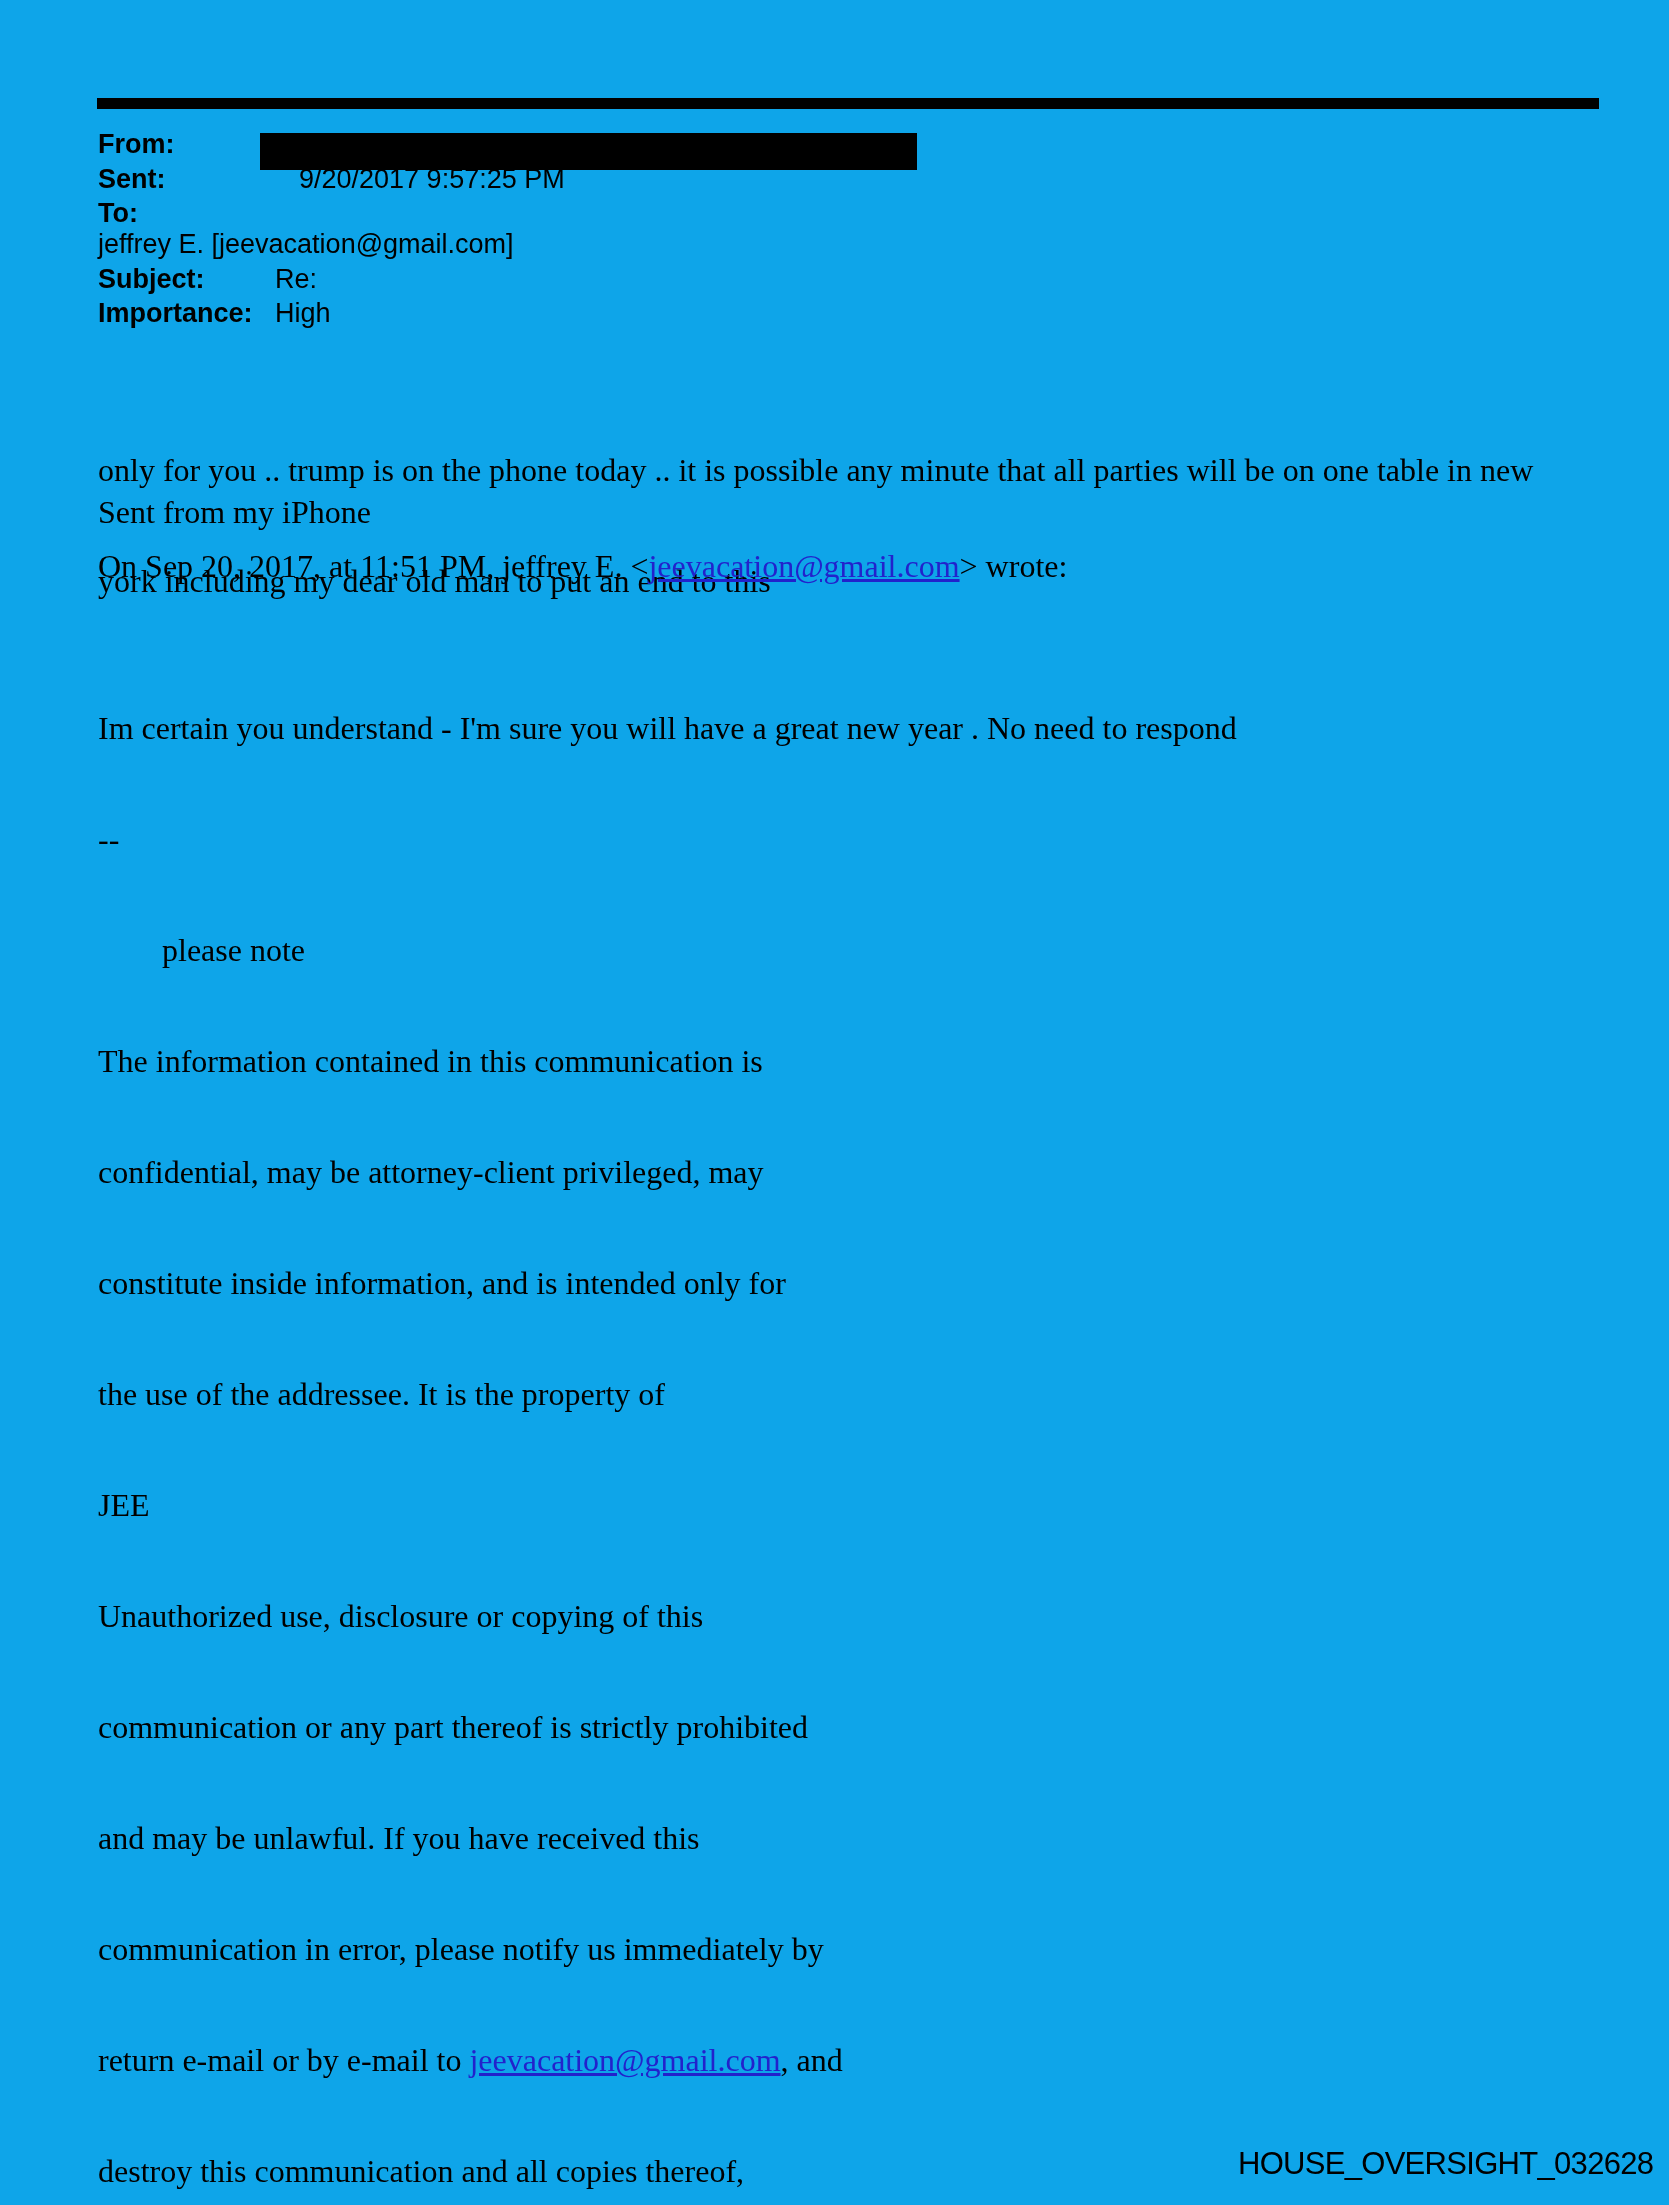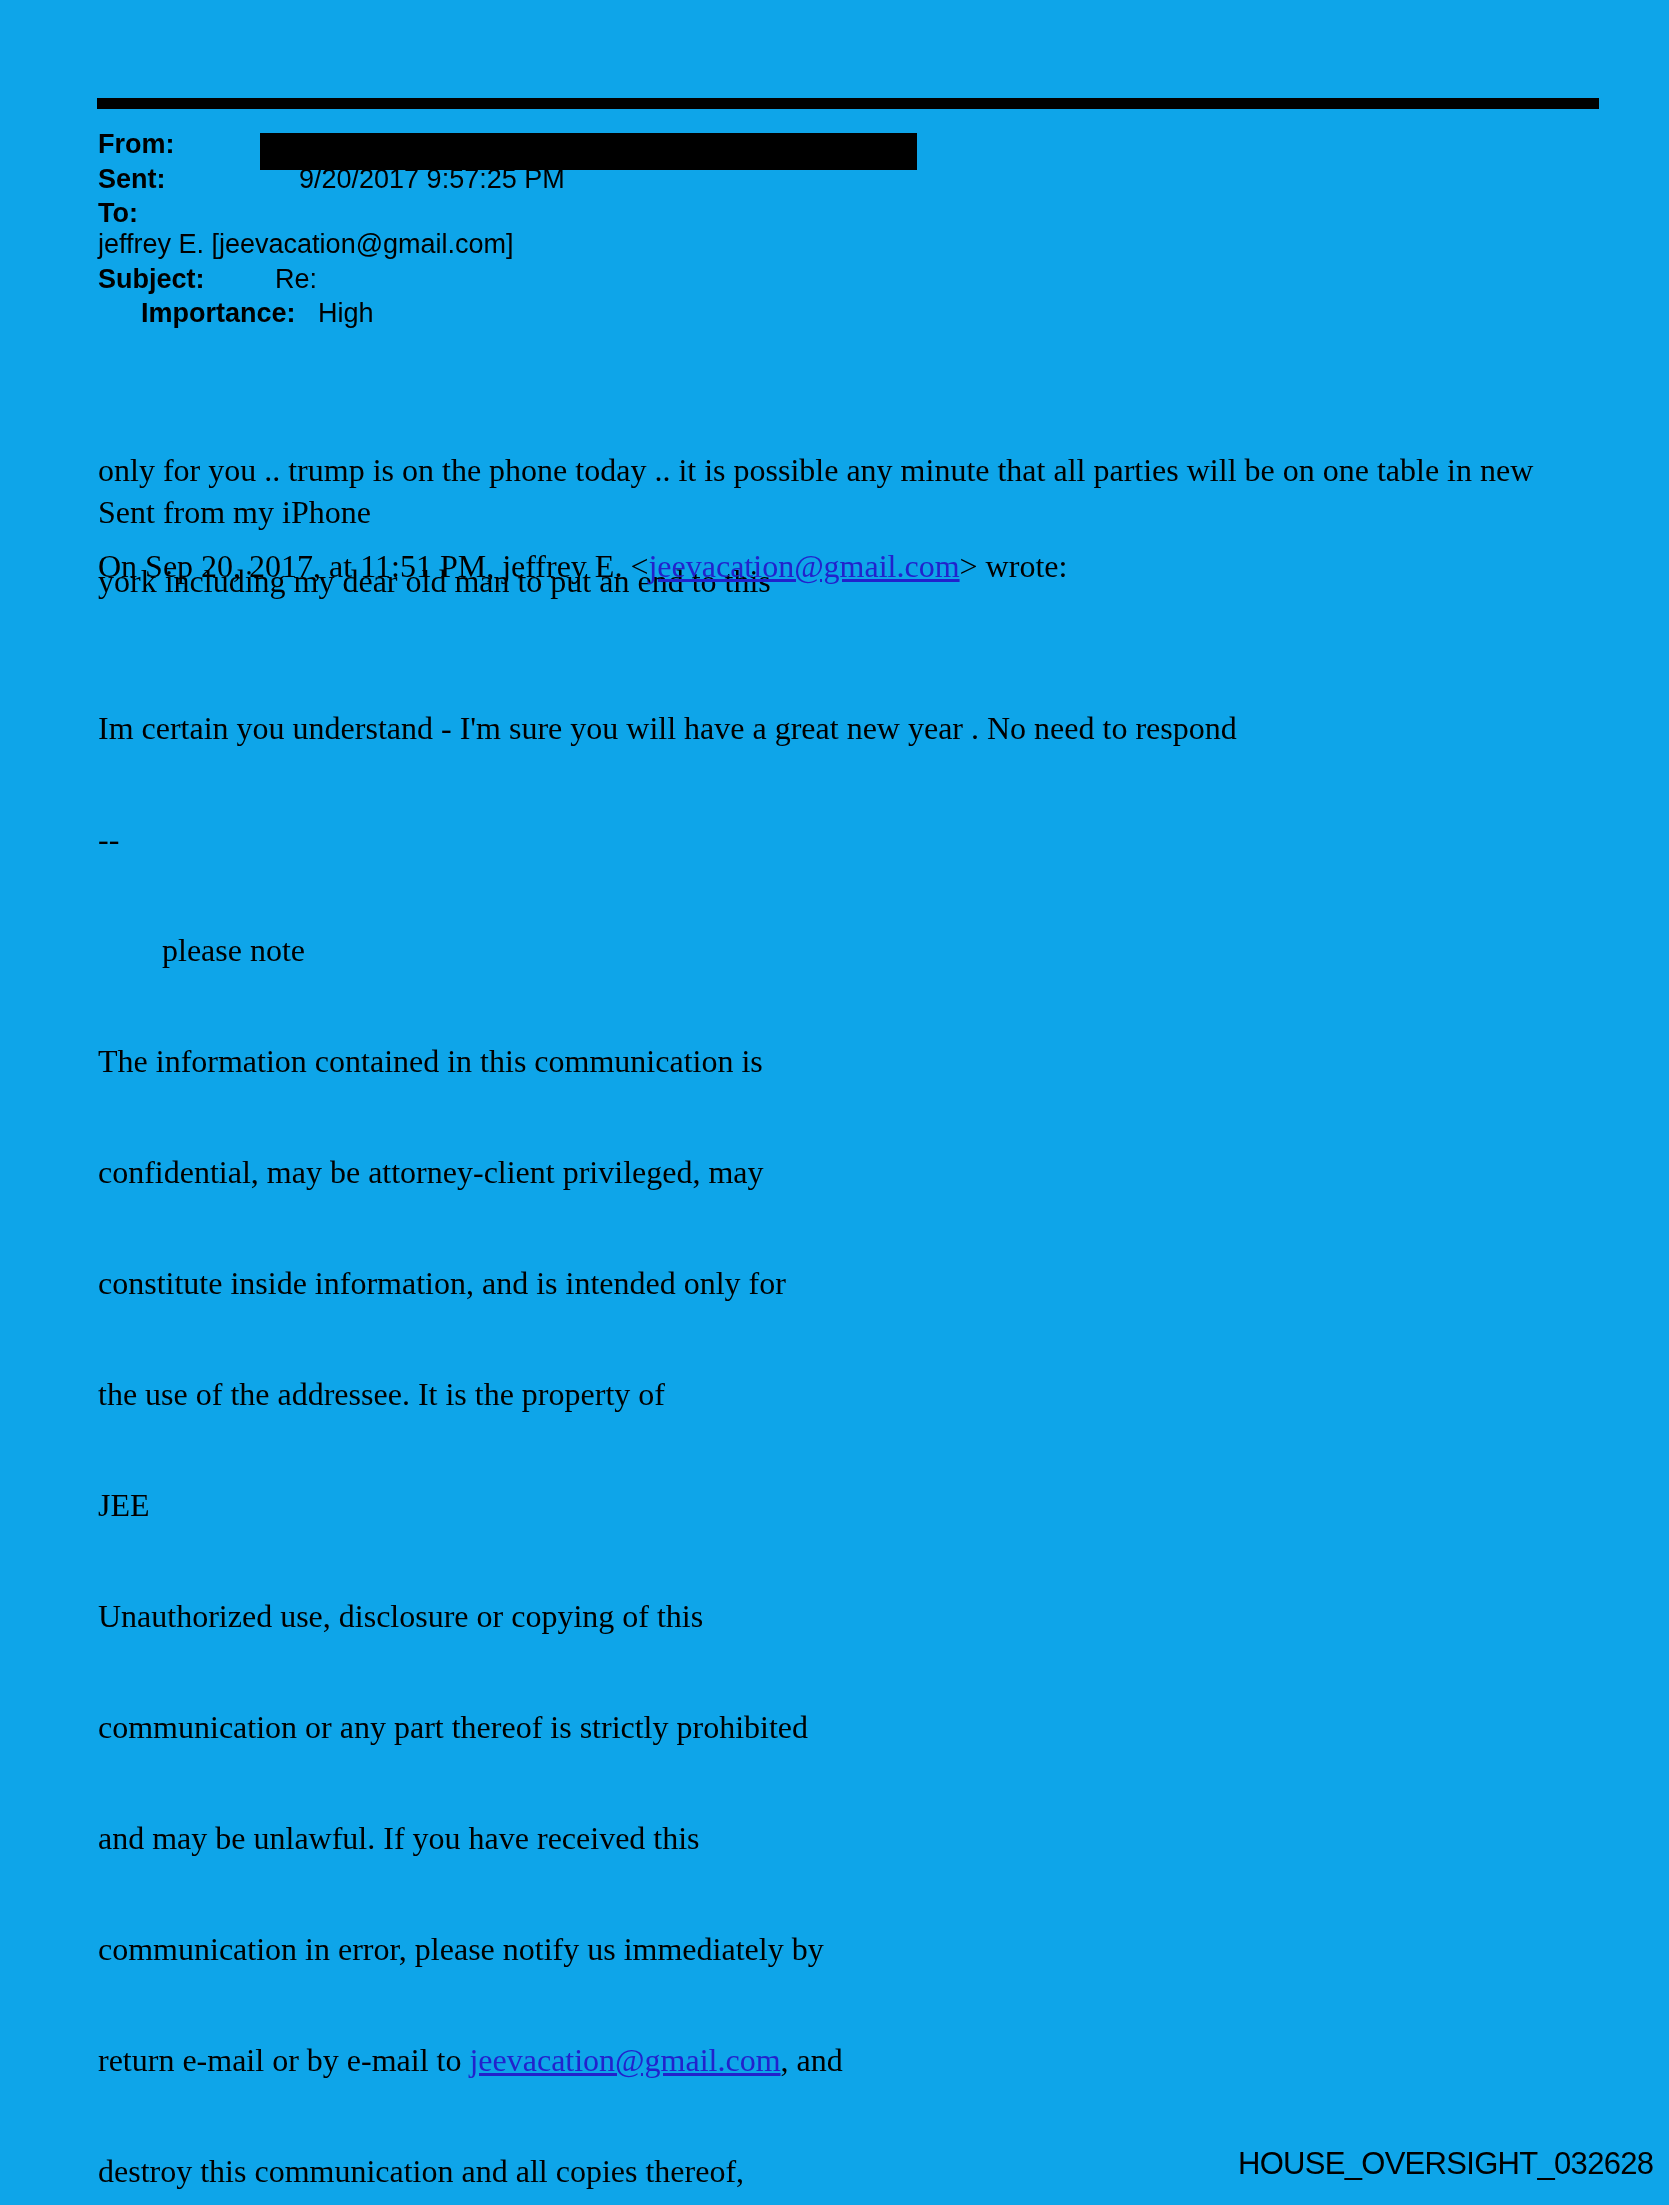--- a/index.html
+++ b/index.html
@@ -96,21 +96,21 @@
   <div class="hrow" style="top:198px;flex-direction:column;">
     <span class="hlabel">To:</span>
     <span class="hvalue">jeffrey E. [jeevacation@gmail.com]</span>
   </div>
 
   <div class="hrow" style="top:232px;margin-top:32px;">
     <span class="hlabel">Subject:</span>
     <span class="hvalue">Re:</span>
   </div>
 
-  <div class="hrow" style="top:298px;margin-left:43px;">
+  <div class="hrow" style="top:298px;">
     <span class="hlabel">Importance:</span>
     <span class="hvalue">High</span>
   </div>
 
   <div class="bodytext" id="para1">
     <div>only for you .. trump is on the phone today .. it is possible any minute that all parties will be on one table in new</div>
     <div>york including my dear old man to put an end to this</div>
   </div>
 
   <div class="bodytext" id="signature">Sent from my iPhone</div>

